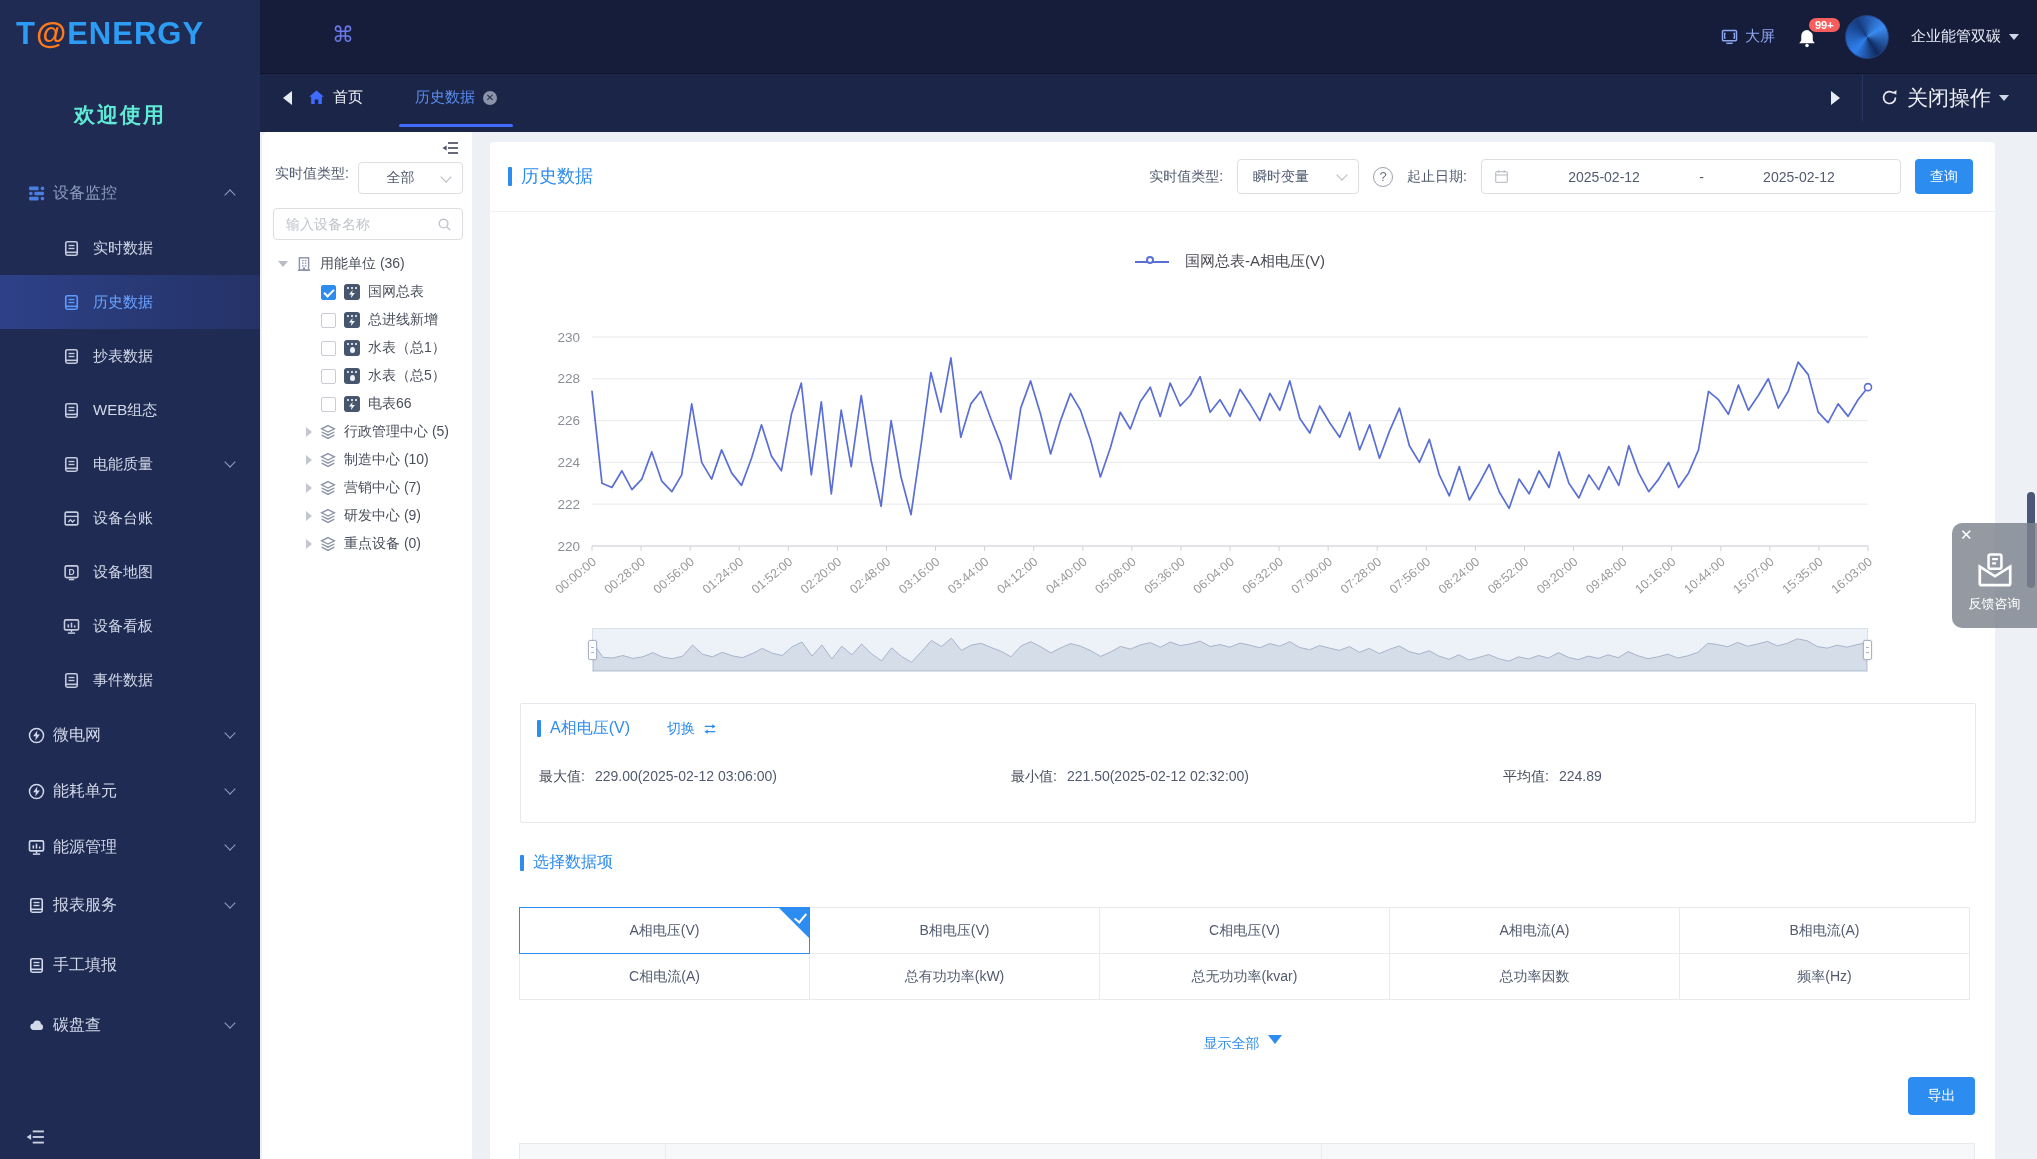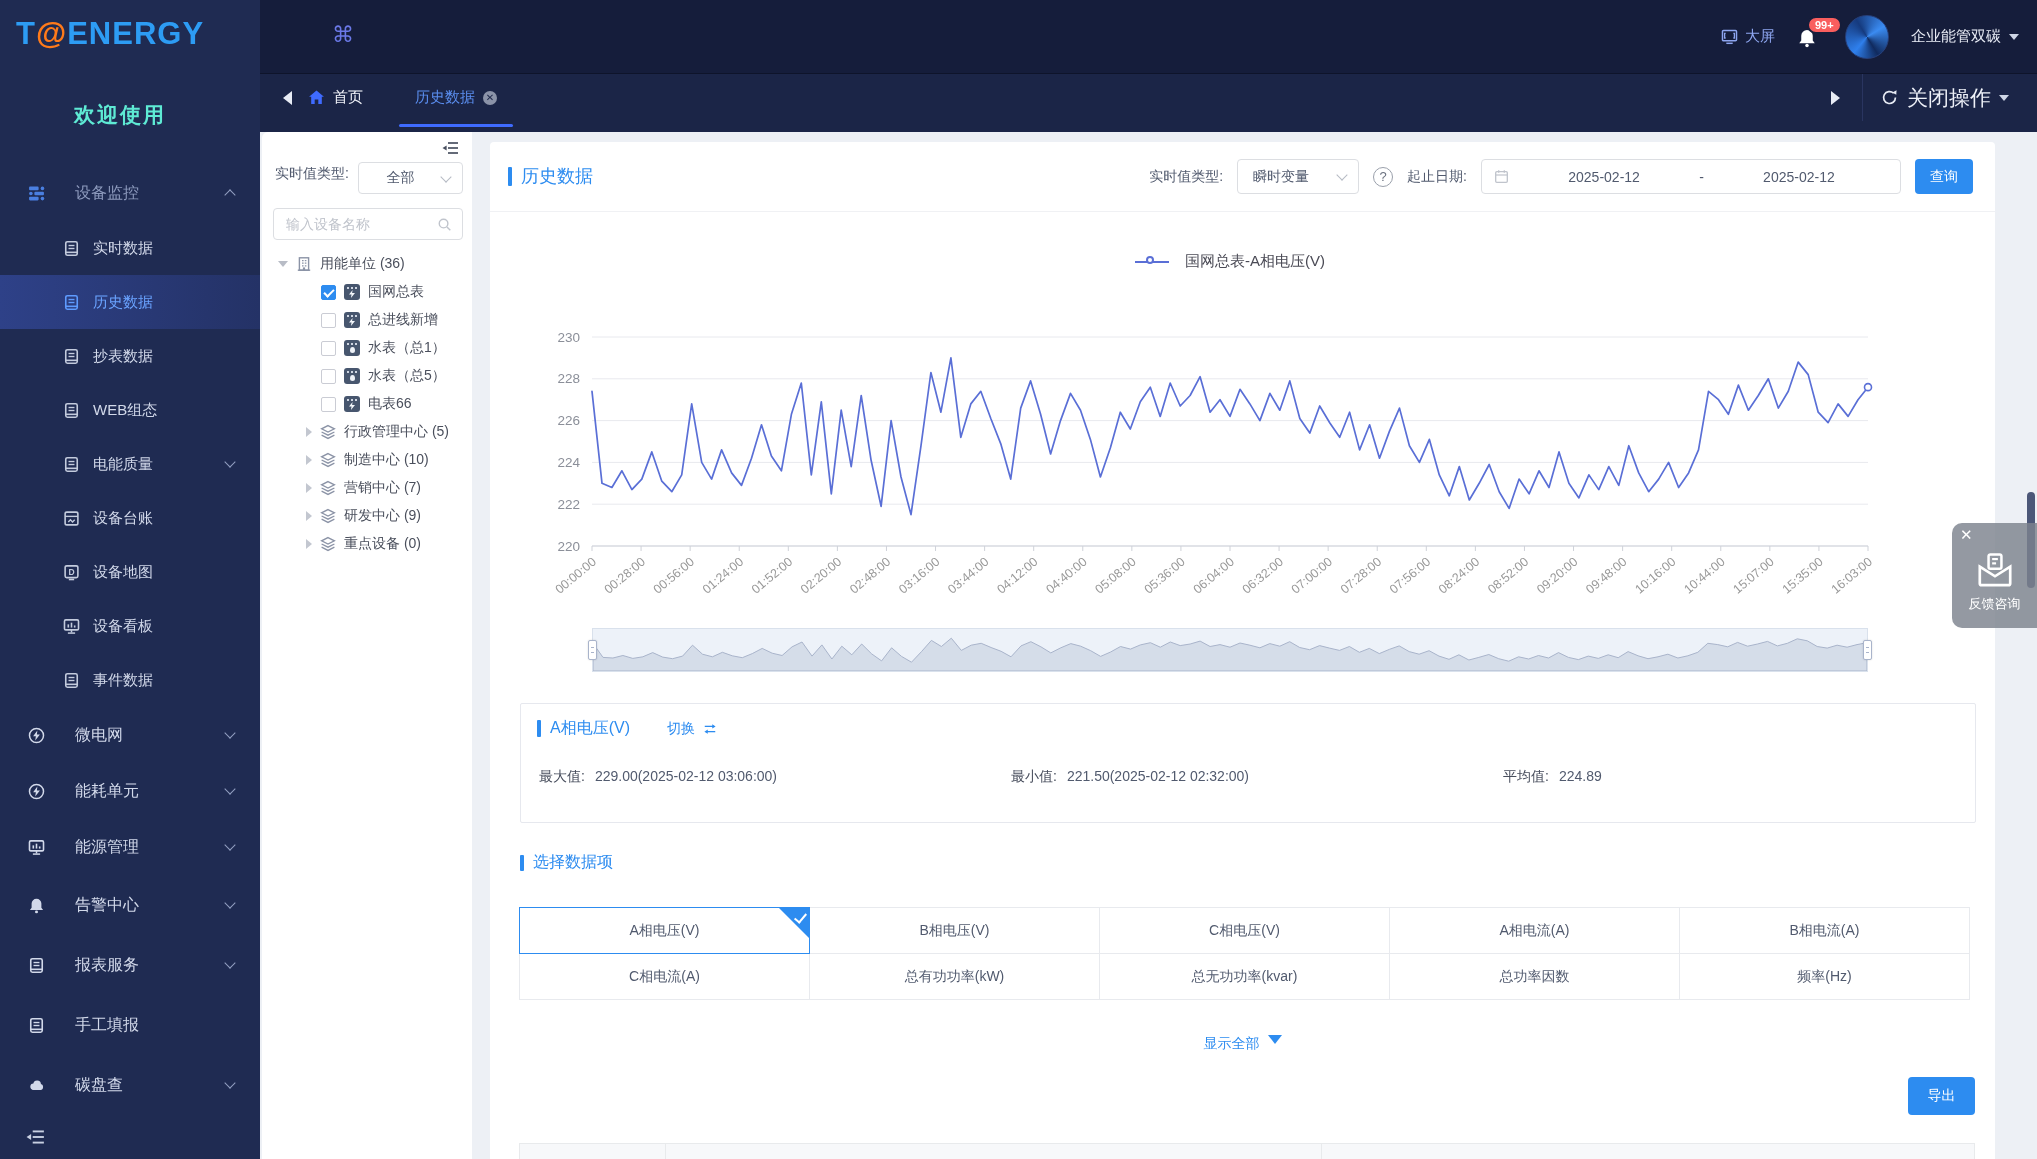--- a/index.html
+++ b/index.html
@@ -43,21 +43,21 @@
   
   .sidebar{position:absolute;left:0;top:0;width:260px;height:100%;background:#1f2b52;z-index:6;}
   .logo{position:absolute;left:16px;top:16px;font-size:31px;font-weight:bold;letter-spacing:1px;
     color:#2d9cf4;white-space:nowrap;}
   .logo .at{color:#ff7a1a;}
   .welcome{position:absolute;left:0;top:101px;width:240px;text-align:center;color:#5eead4;
     font-size:21px;font-weight:bold;letter-spacing:2px;}
   .menu{position:absolute;left:0;top:165px;width:260px;}
   .mi{position:relative;display:flex;align-items:center;height:54px;color:#d2d9ea;font-size:15px;
     padding-left:63px;gap:13px;}
-  .mi.lvl1{height:56px;padding-left:28px;font-size:16px;gap:30px;}
+  .mi.lvl1{height:56px;padding-left:28px;font-size:16px;gap:8px;}
   .mi.big{height:60px;}
   .mi.group-title{color:#8d9abd;}
   .mi.active{background:linear-gradient(90deg,#2e4188 0%,#243266 100%);color:#6aa3ff;}
   .mi .ic{width:17px;height:17px;flex:0 0 auto;}
   .mi .mchev{position:absolute;right:26px;width:8px;height:8px;border-right:1.6px solid #93a0c2;
     border-bottom:1.6px solid #93a0c2;}
   .mchev.down{transform:rotate(45deg);margin-top:-4px;}
   .mchev.up{transform:rotate(-135deg);margin-top:4px;}
   .side-foot{position:absolute;left:0;bottom:0;width:260px;height:44px;background:#1f2b52;
     display:flex;align-items:center;padding-left:26px;}
@@ -415,27 +415,20 @@
             <use href="#ic-bolt"></use>
           </svg>
           <span>能耗单元</span>
           <i class="mchev down"></i>
         </div>
         <div class="mi lvl1">
           <svg class="ic" width="17" height="17" style="color: rgb(210, 217, 234);">
             <use href="#ic-board"></use>
           </svg>
           <span>能源管理</span>
-          <i class="mchev down"></i>
-        </div>
-        <div class="mi lvl1 big">
-          <svg class="ic" width="17" height="17" style="color: rgb(210, 217, 234);">
-            <use href="#ic-bell"></use>
-          </svg>
-          <span>告警中心</span>
           <i class="mchev down"></i>
         </div>
         <div class="mi lvl1 big">
           <svg class="ic" width="17" height="17" style="color: rgb(210, 217, 234);">
             <use href="#ic-doc"></use>
           </svg>
           <span>报表服务</span>
           <i class="mchev down"></i>
         </div>
         <div class="mi lvl1 big">

